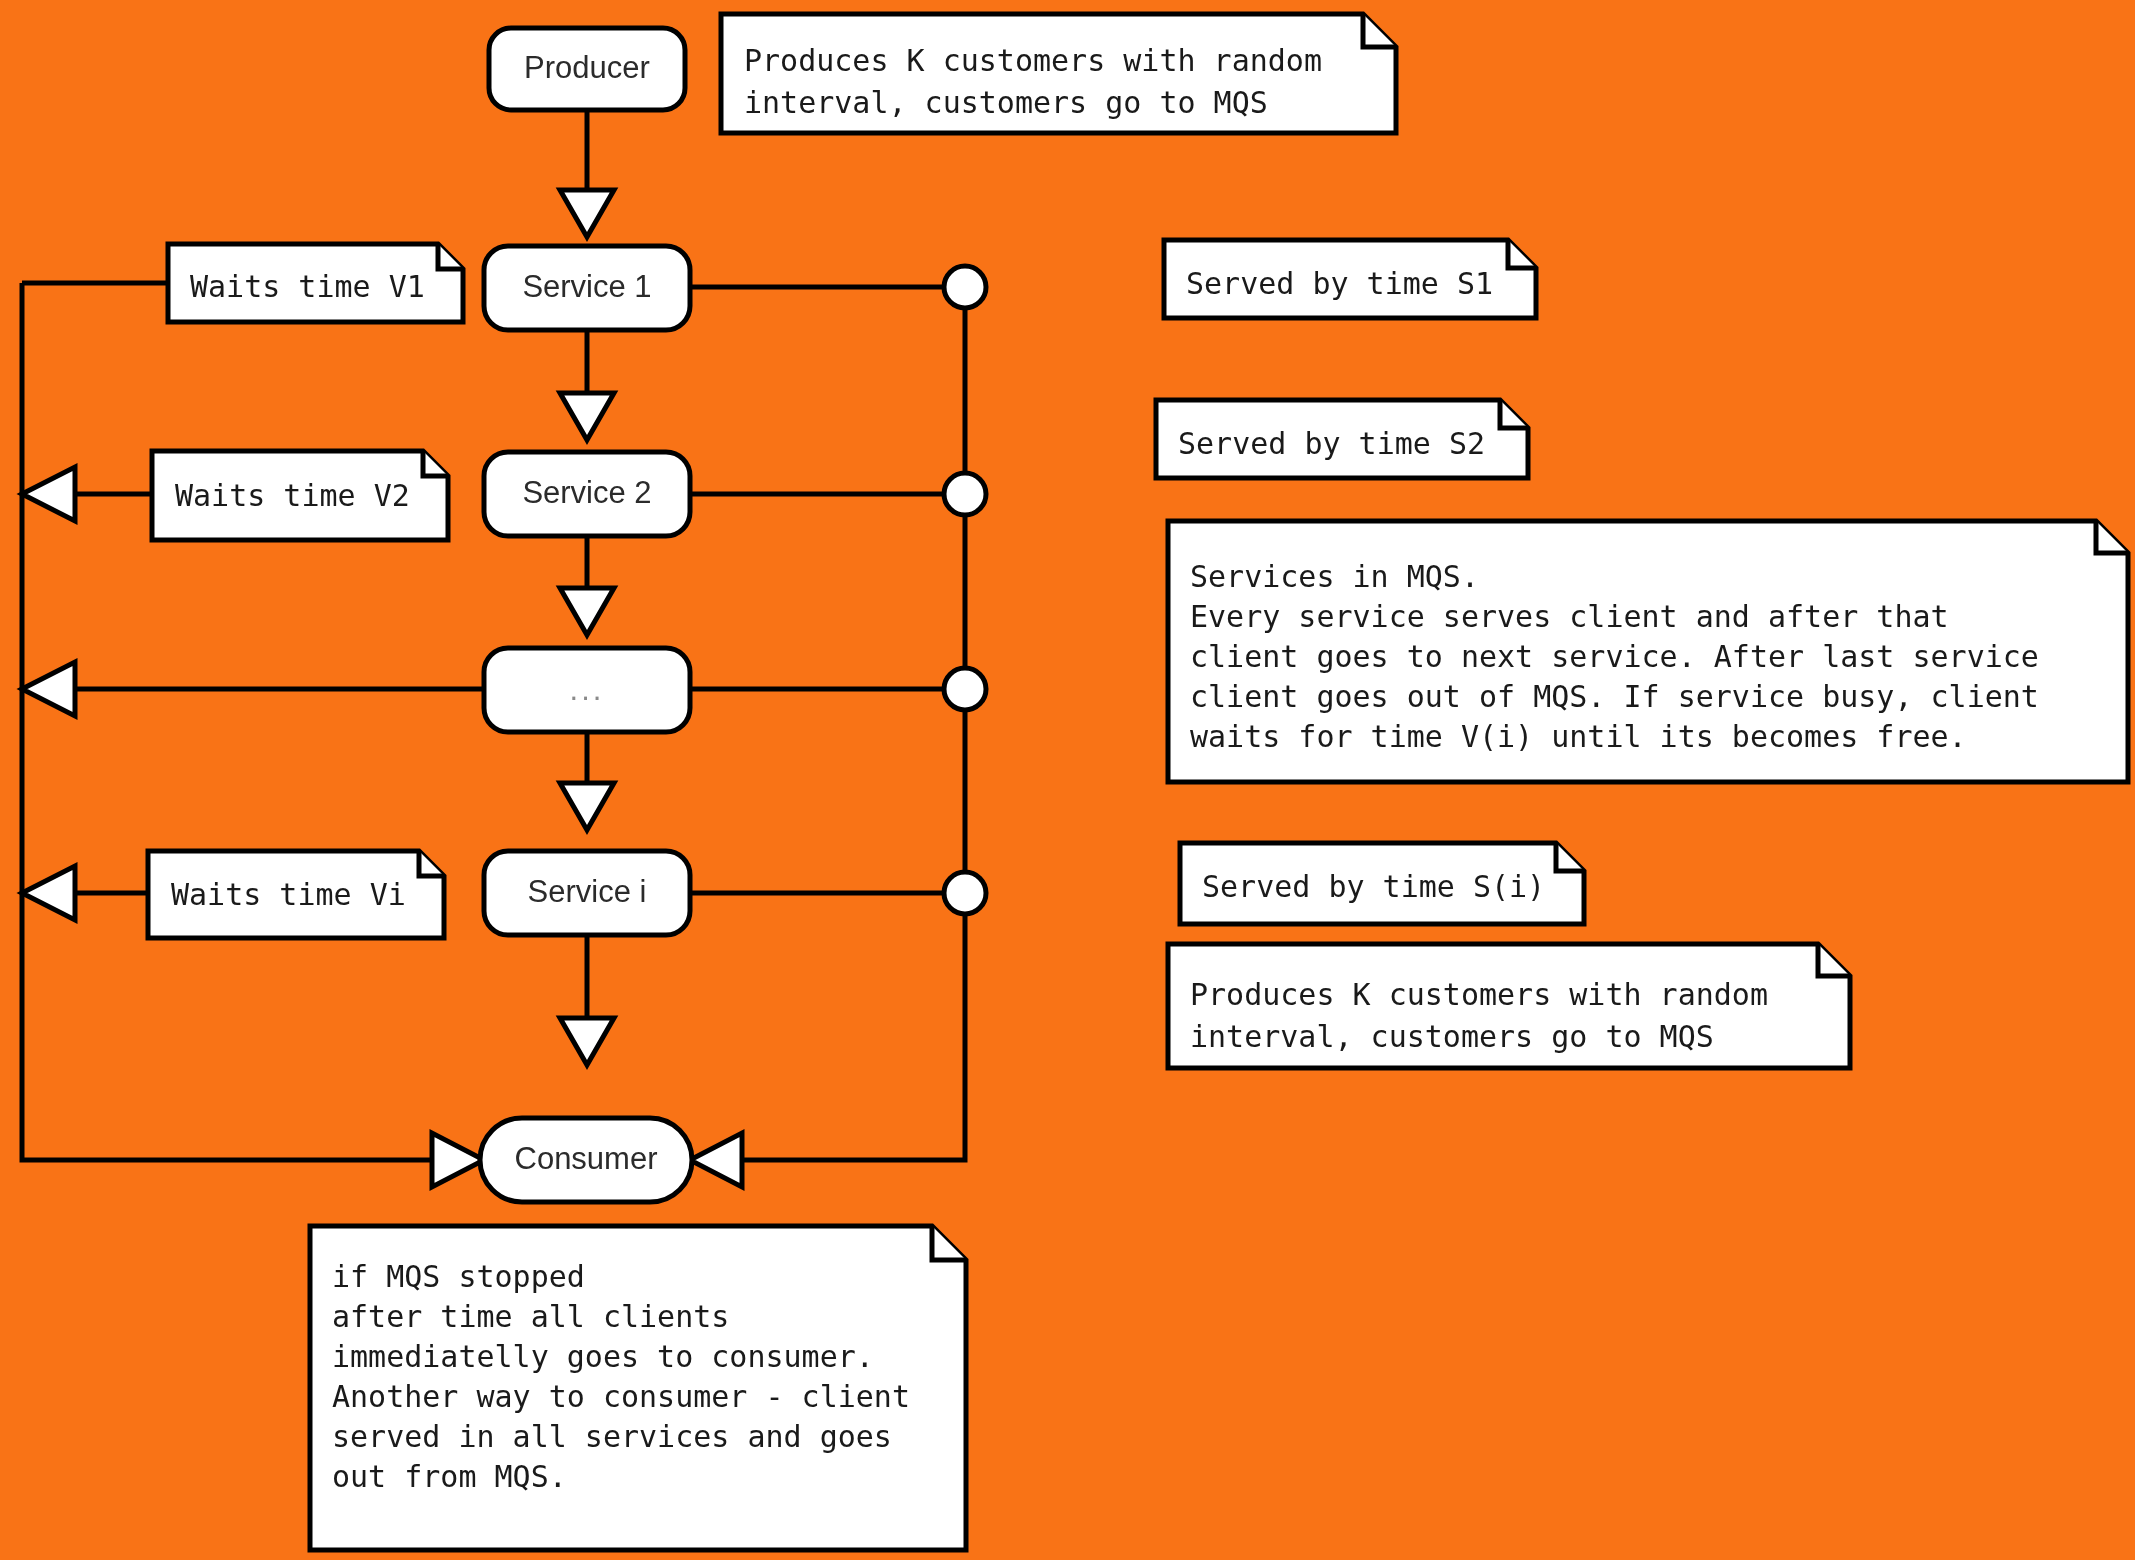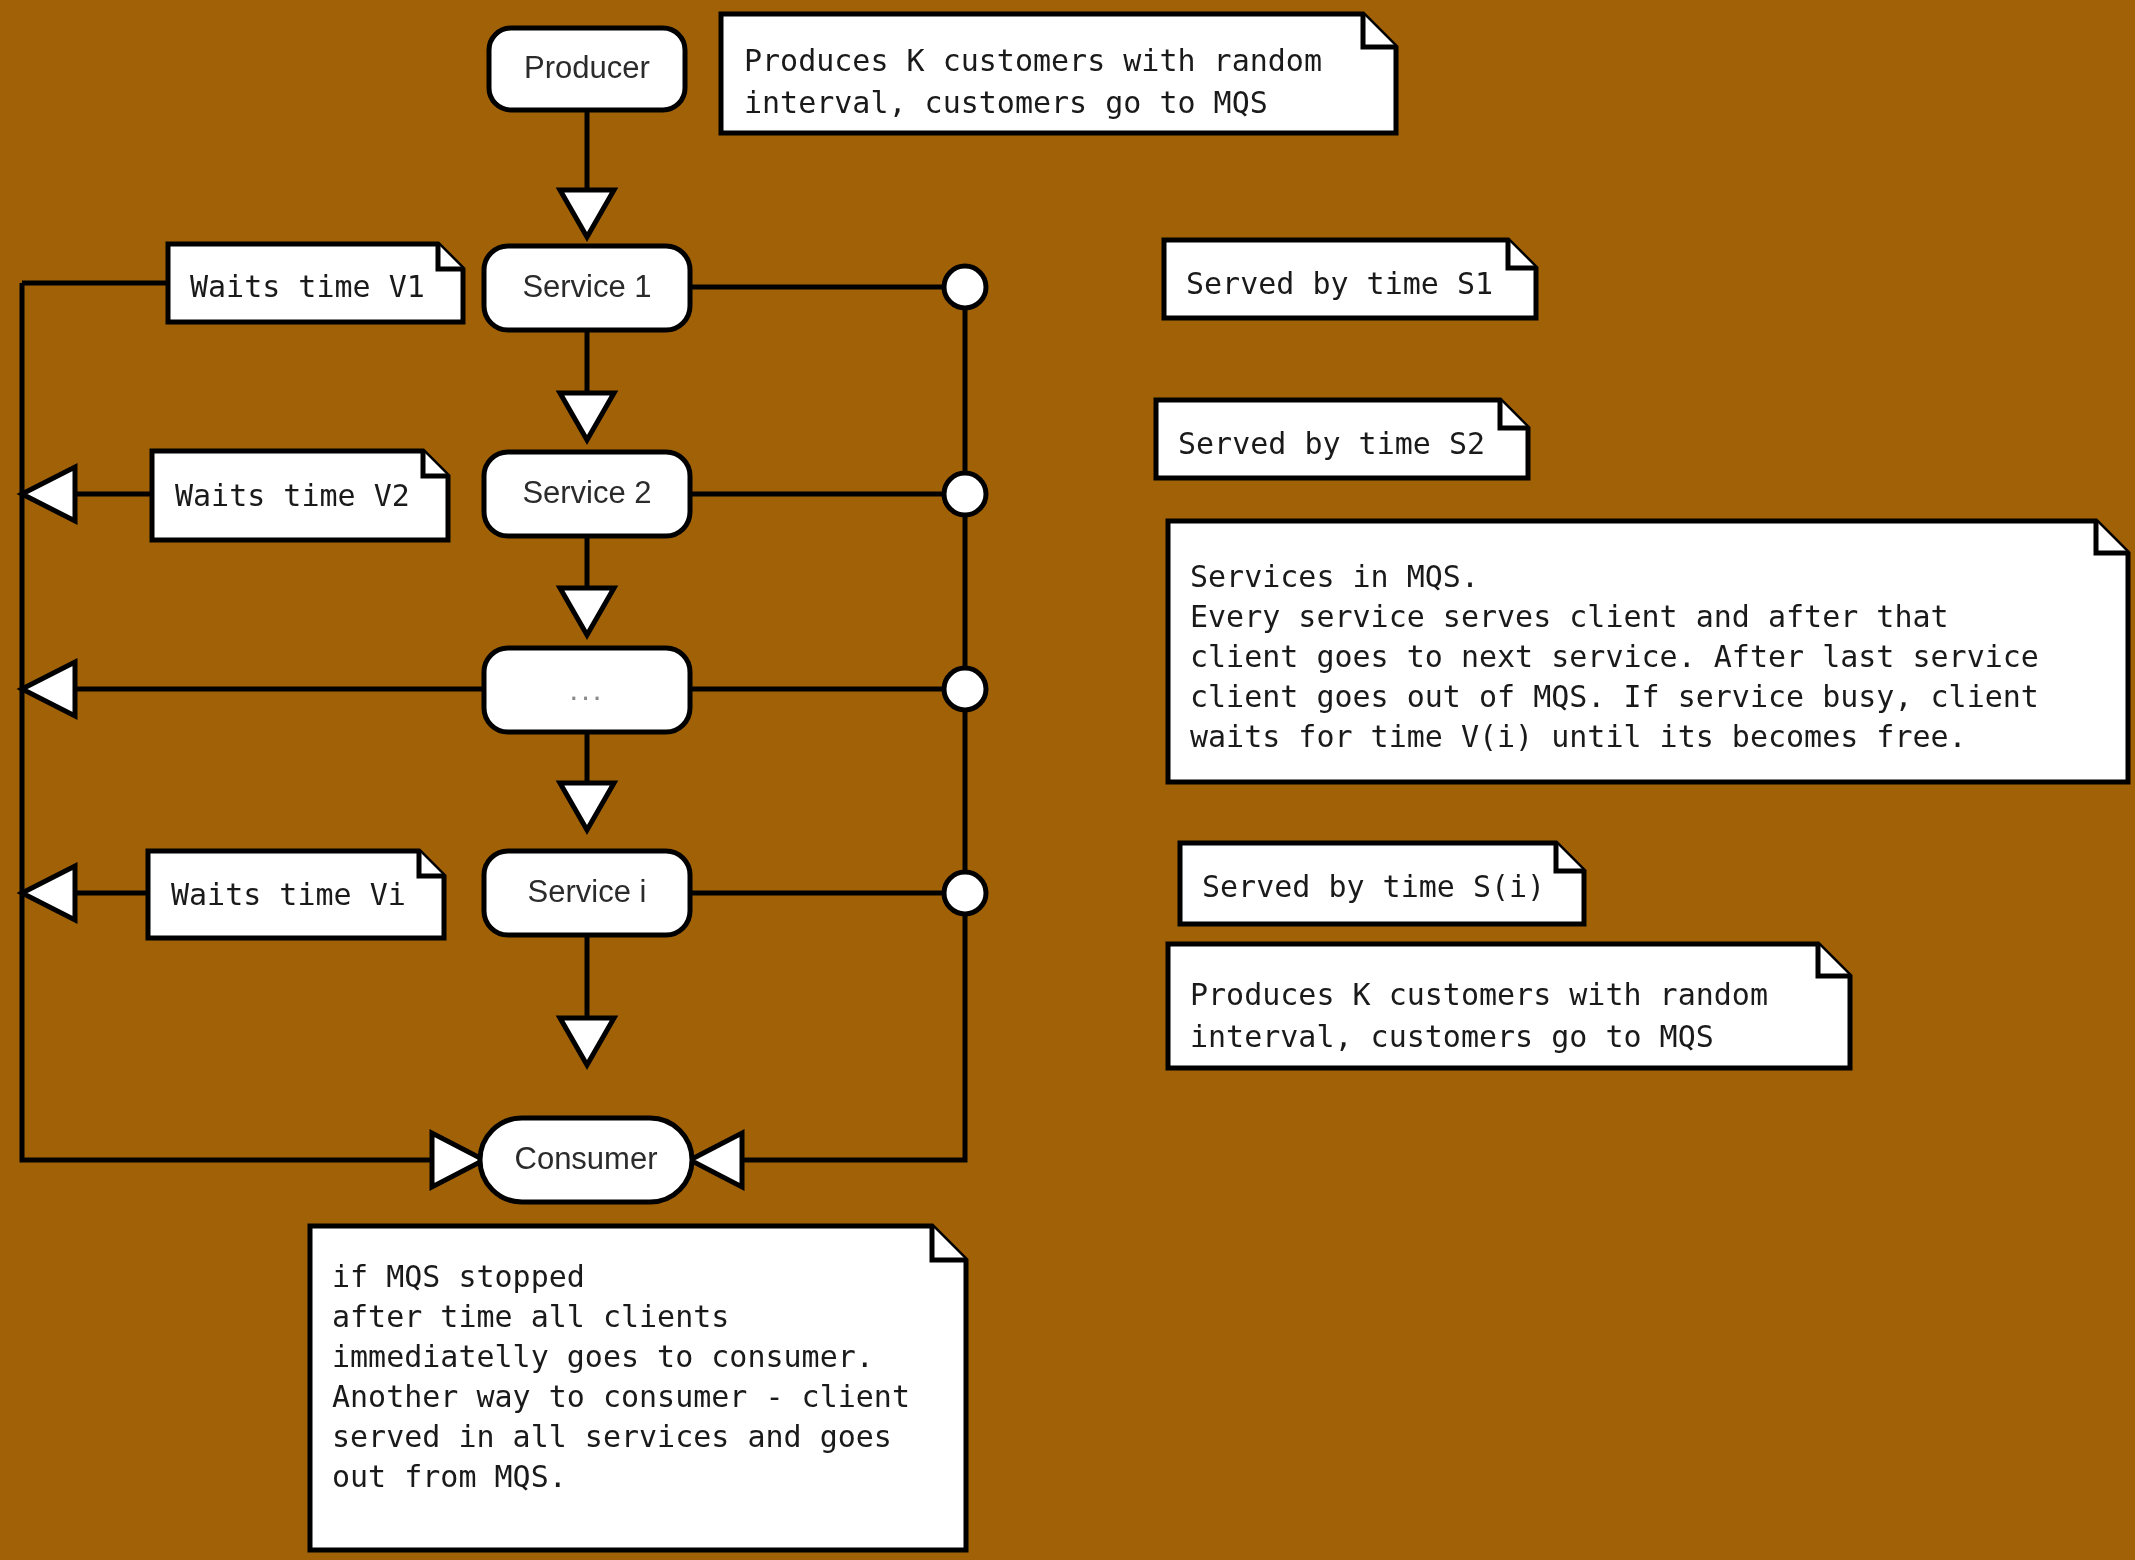--- a/index.html
+++ b/index.html
@@ -4,21 +4,21 @@
 <style>
   html, body {
     margin: 0;
     padding: 0;
     background: #ffffff;
   }
   #diagram-root {
     position: relative;
     width: 2135px;
     height: 1560px;
-    background: #a16207;
+    background: #f97316;
     font-family: "Liberation Sans", sans-serif;
     overflow: hidden;
   }
   svg.canvas {
     display: block;
     width: 2135px;
     height: 1560px;
   }
   .node-shape {
     fill: #ffffff;

